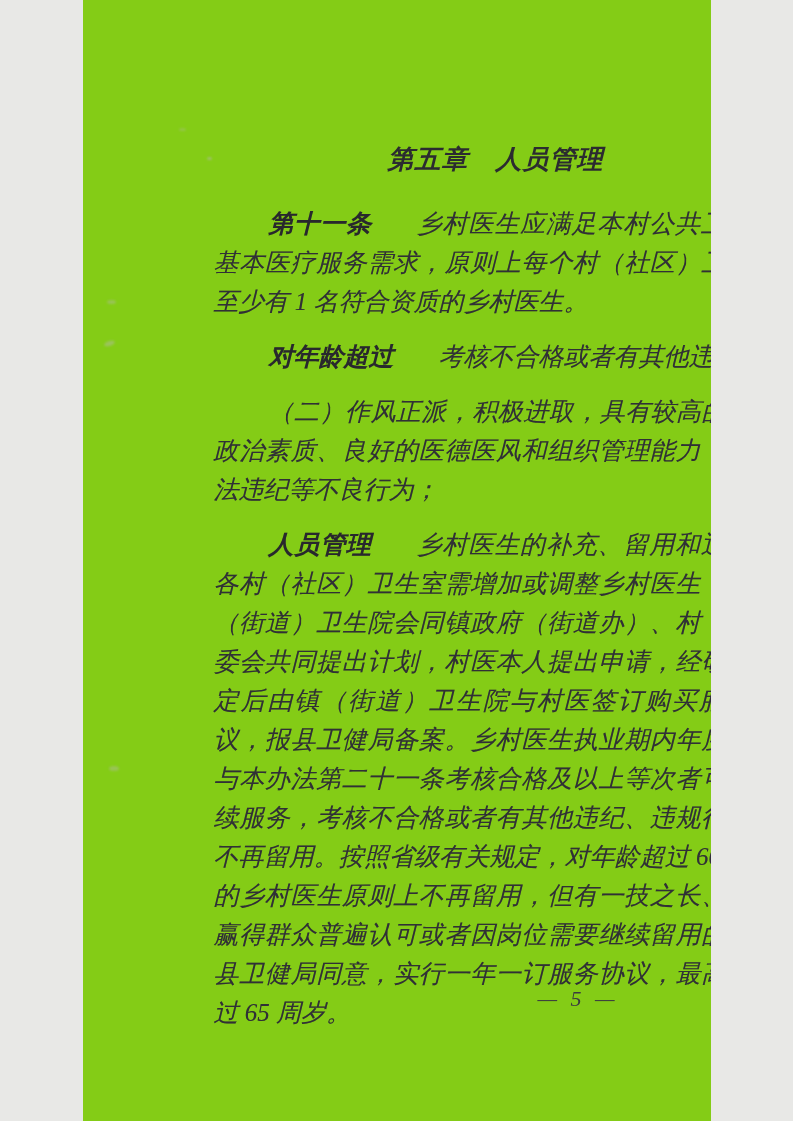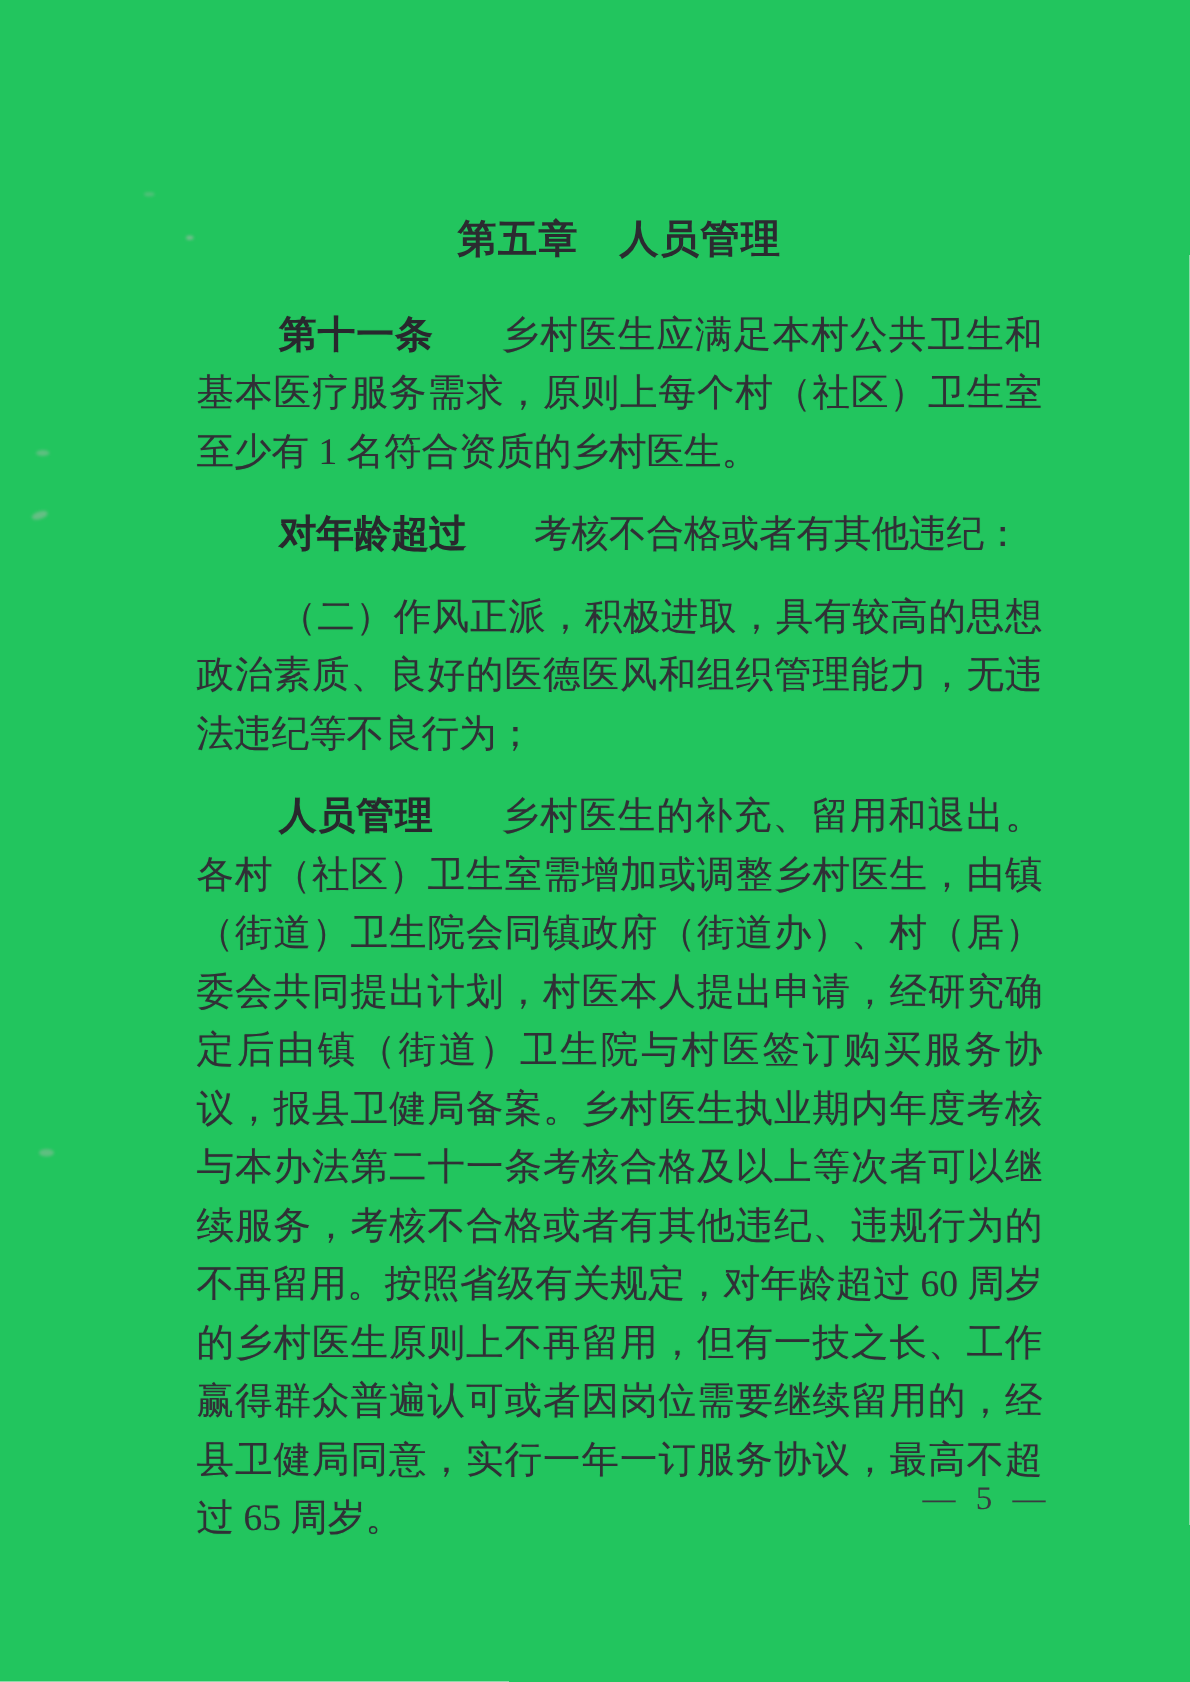--- a/index.html
+++ b/index.html
@@ -1,23 +1,24 @@
 <!DOCTYPE html>
 <html lang="zh"><head>
 <meta charset="utf-8">
 <style>
   html, body { margin: 0; padding: 0; background: #e8e8e6; }
   .page {
     position: relative;
-    width: 793px;
+    width: 628px;
     height: 1121px;
     margin: 0 auto;
-    background: #22c55e;
+    background: #84cc16;
     overflow: hidden;
     color: #303036;
+    font-style: italic;
   }
   .content {
     position: absolute;
     left: 115px;
     top: 142px;
     width: 596px;
   }
   .chapter-title {
     font-family: "Liberation Sans", "DejaVu Sans", sans-serif;
     font-size: 26px;

